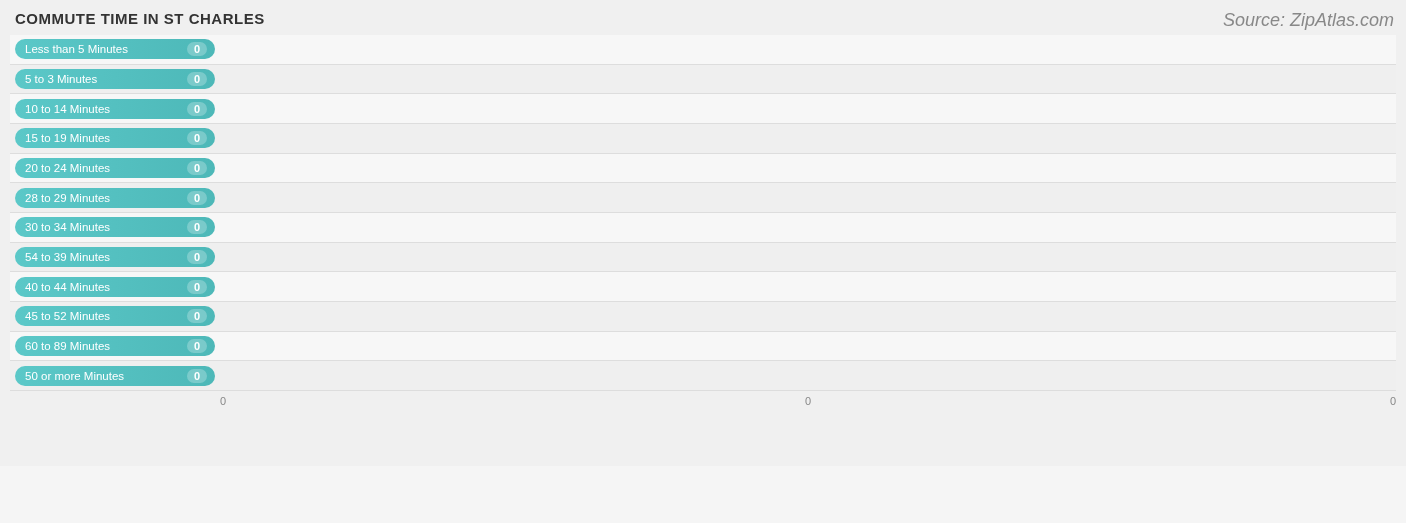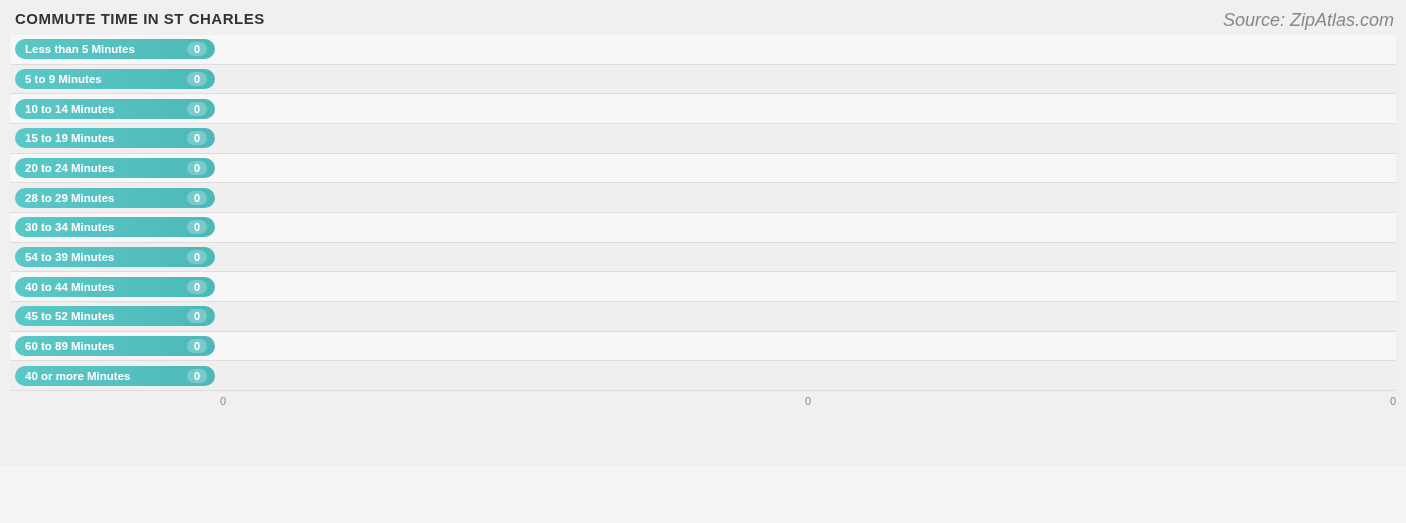--- a/index.html
+++ b/index.html
@@ -85,21 +85,21 @@
       margin-left: 5px;
       min-width: 200px;
       max-width: 200px;
       justify-content: space-between;
       gap: 5px;
     }
     .bar-label-text {
       font-size: 11.5px;
       color: white;
       white-space: nowrap;
-      font-weight: 700;
+      font-weight: 400;
       text-align: center;
     }
     .bar-value-badge {
       background: rgba(255,255,255,0.25);
       border-radius: 10px;
       padding: 1px 7px;
       font-size: 11px;
       color: white;
       font-weight: bold;
       min-width: 20px;
@@ -154,21 +154,21 @@
           <div class="bar-label-pill">
             <span class="bar-label-text">Less than 5 Minutes</span>
             <span class="bar-value-badge">0</span>
           </div>
           <div class="bar-track">
             <div class="bar-fill" style="width: 0px;"></div>
           </div>
         </div>
         <div class="bar-row">
           <div class="bar-label-pill">
-            <span class="bar-label-text">5 to 9 Minutes</span>
+            <span class="bar-label-text">5 to 3 Minutes</span>
             <span class="bar-value-badge">0</span>
           </div>
           <div class="bar-track">
             <div class="bar-fill" style="width: 0px;"></div>
           </div>
         </div>
         <div class="bar-row">
           <div class="bar-label-pill">
             <span class="bar-label-text">10 to 14 Minutes</span>
             <span class="bar-value-badge">0</span>
@@ -244,21 +244,21 @@
           <div class="bar-label-pill">
             <span class="bar-label-text">60 to 89 Minutes</span>
             <span class="bar-value-badge">0</span>
           </div>
           <div class="bar-track">
             <div class="bar-fill" style="width: 0px;"></div>
           </div>
         </div>
         <div class="bar-row">
           <div class="bar-label-pill">
-            <span class="bar-label-text">40 or more Minutes</span>
+            <span class="bar-label-text">50 or more Minutes</span>
             <span class="bar-value-badge">0</span>
           </div>
           <div class="bar-track">
             <div class="bar-fill" style="width: 0px;"></div>
           </div>
         </div>
       </div>
 
     <div class="x-axis">
       <span class="x-axis-label" style="margin-left:210px">0</span>

